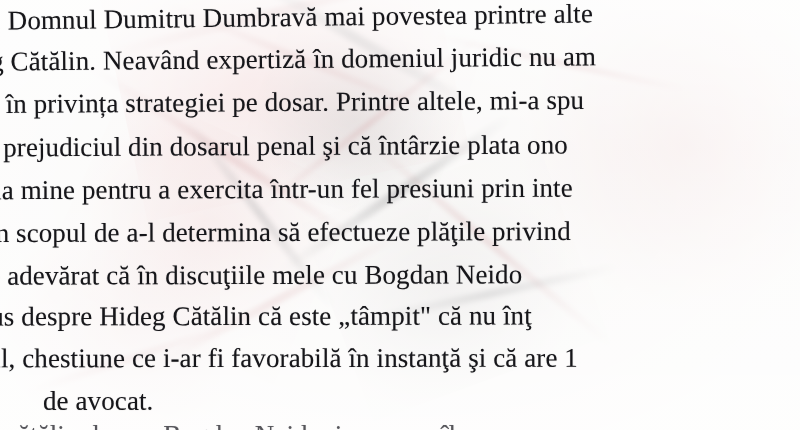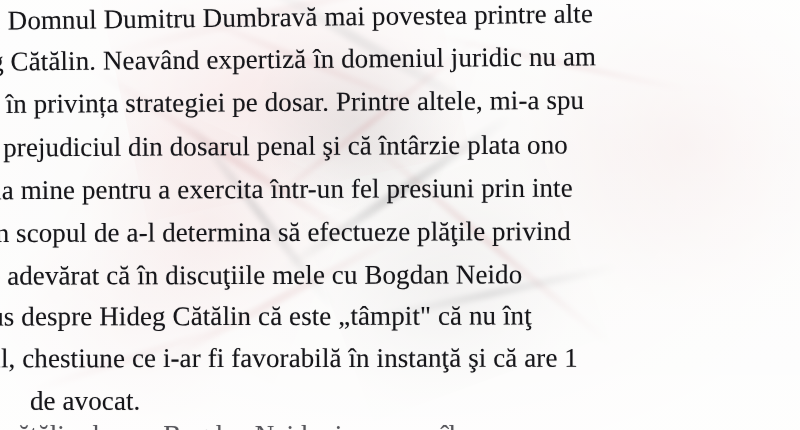--- a/index.html
+++ b/index.html
@@ -121,21 +121,21 @@
   
   #l0 { left: -6px;  top: 2px;   transform: rotate(-0.7deg); }
   #l1 { left: -22px; top: 44px;  transform: rotate(-0.5deg); }
   #l2 { left: -30px; top: 87px;  transform: rotate(-0.4deg); }
   #l3 { left: -34px; top: 131px; transform: rotate(-0.3deg); }
   #l4 { left: -40px; top: 174px; transform: rotate(-0.25deg); }
   #l5 { left: -12px; top: 217px; transform: rotate(-0.2deg); }
   #l6 { left: -30px; top: 260px; transform: rotate(-0.15deg); }
   #l7 { left: -34px; top: 301px; transform: rotate(-0.1deg); }
   #l8 { left: -40px; top: 343px; transform: rotate(-0.05deg); }
-  #l9 { left: 30px;  top: 386px; transform: rotate(0deg); }
+  #l9 { left: 43px;  top: 386px; transform: rotate(0deg); }
   #l10 { left: 18px; top: 420px; transform: rotate(0deg); color: #3a3a40; opacity: 0.85; }
 
   
   .clipped { overflow: hidden; }
 </style>
 </head>
 <body>
 
 <div id="page">
 

